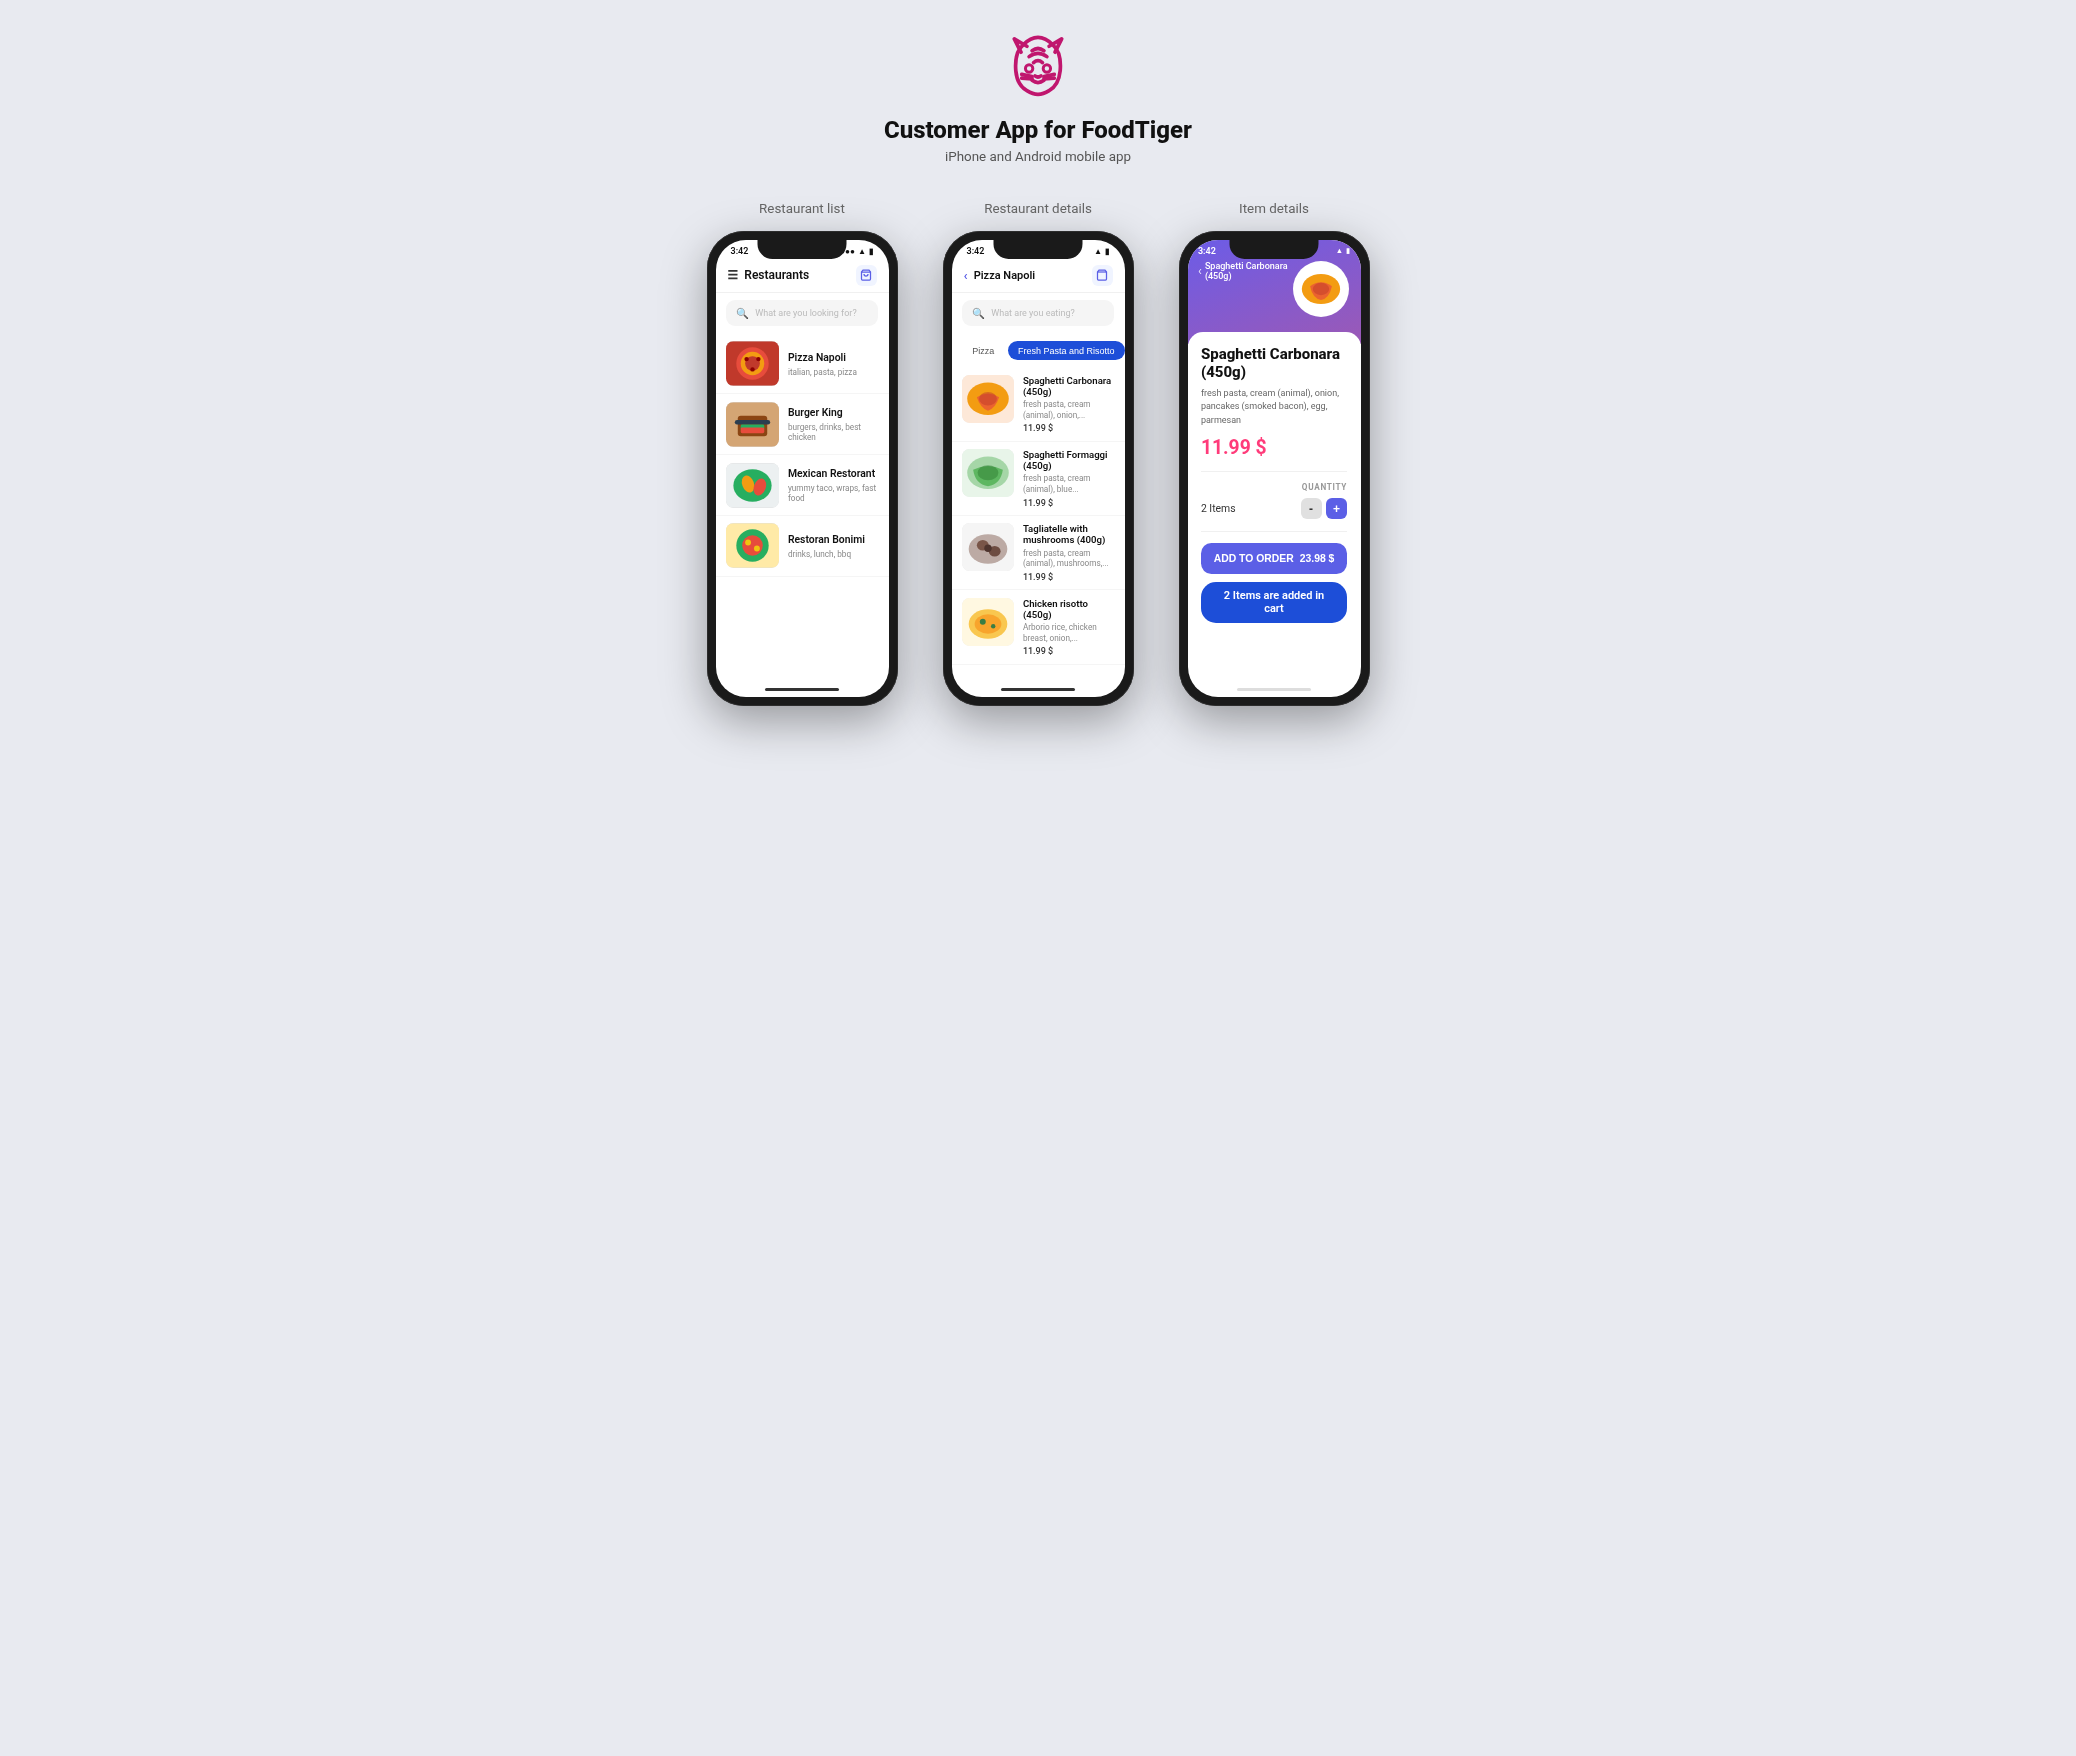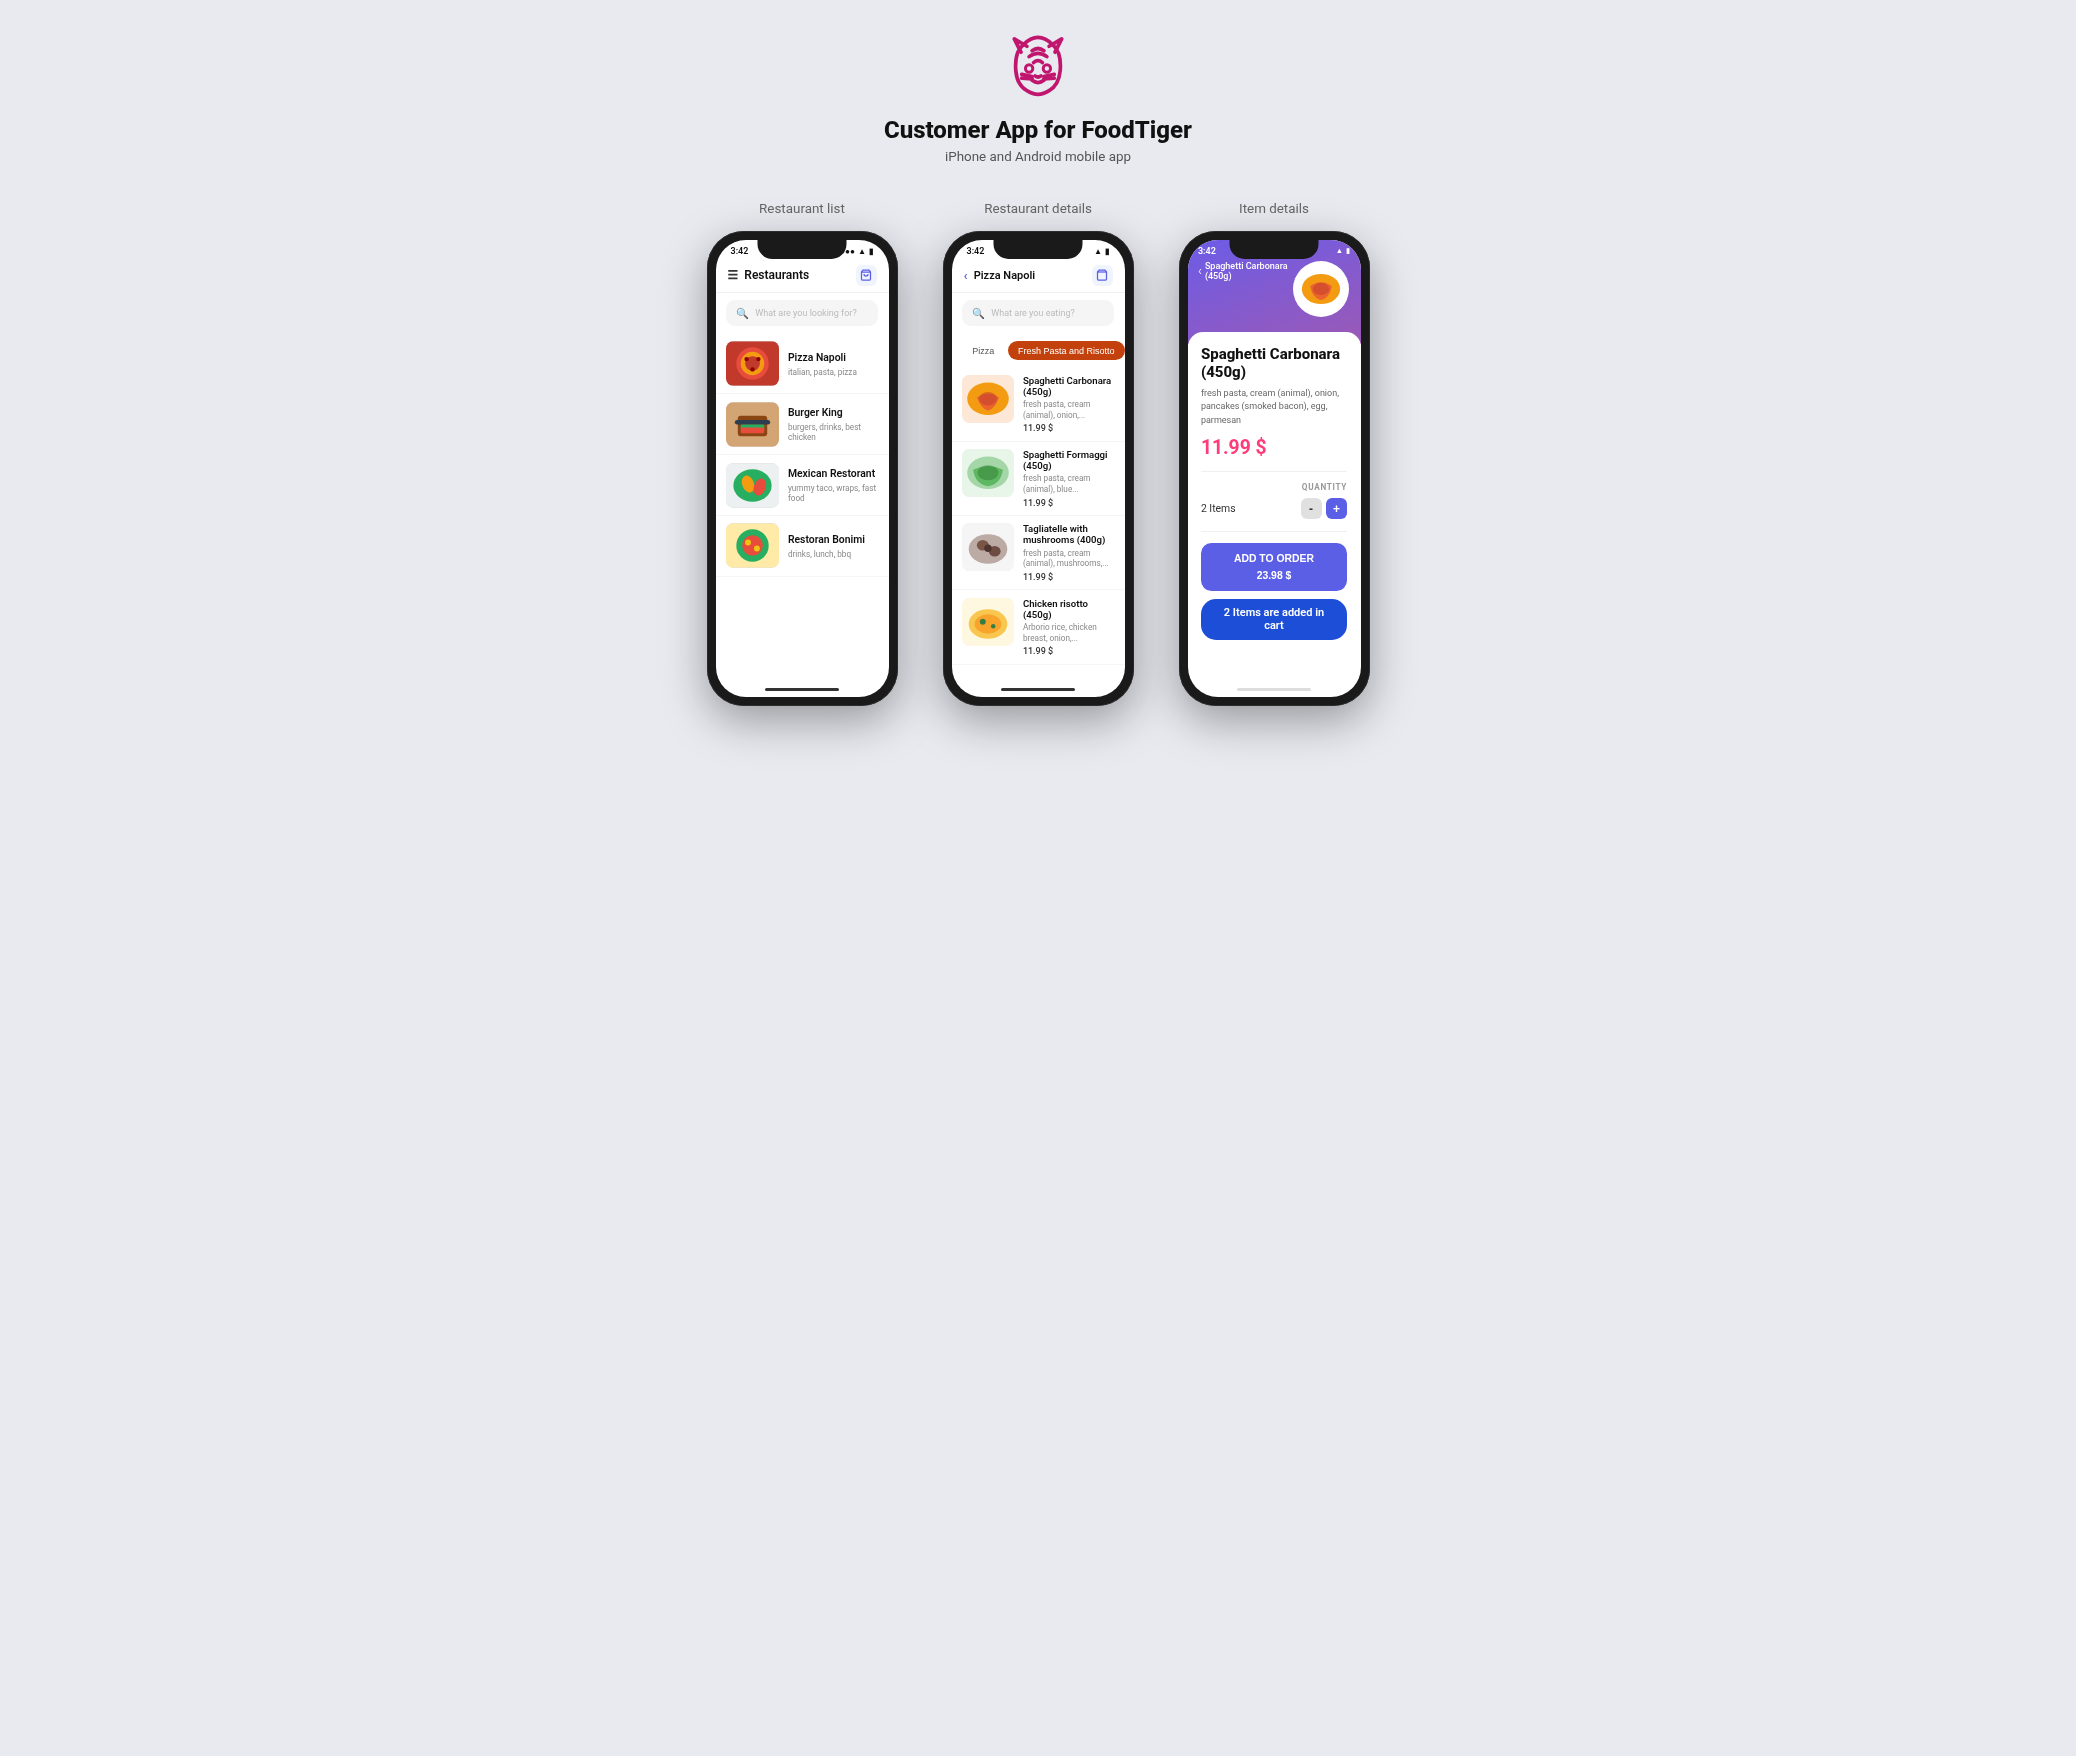--- a/index.html
+++ b/index.html
@@ -210,21 +210,21 @@
       padding: 4.5px 10.4px;
       border-radius: 15px;
       font-size: 9px;
       font-weight: 500;
       white-space: nowrap;
       border: none;
       cursor: pointer;
     }
 
     .tab-btn.active {
-      background: #c2410c;
+      background: #1d4ed8;
       color: #fff;
     }
 
     .tab-btn.inactive {
       background: transparent;
       color: #555;
     }
 
     
     .menu-item {
@@ -374,21 +374,20 @@
       border: none;
       border-radius: 10.4px;
       padding: 10.4px;
       font-size: 10.4px;
       font-weight: 700;
       cursor: pointer;
       display: flex;
       justify-content: center;
       gap: 6px;
       margin-bottom: 7.4px;
-      flex-direction: column;
     }
 
     .cart-badge {
       background: #1d4ed8;
       color: #fff;
       border-radius: 15px;
       padding: 7.4px 15px;
       font-size: 11px;
       font-weight: 600;
       text-align: center;

